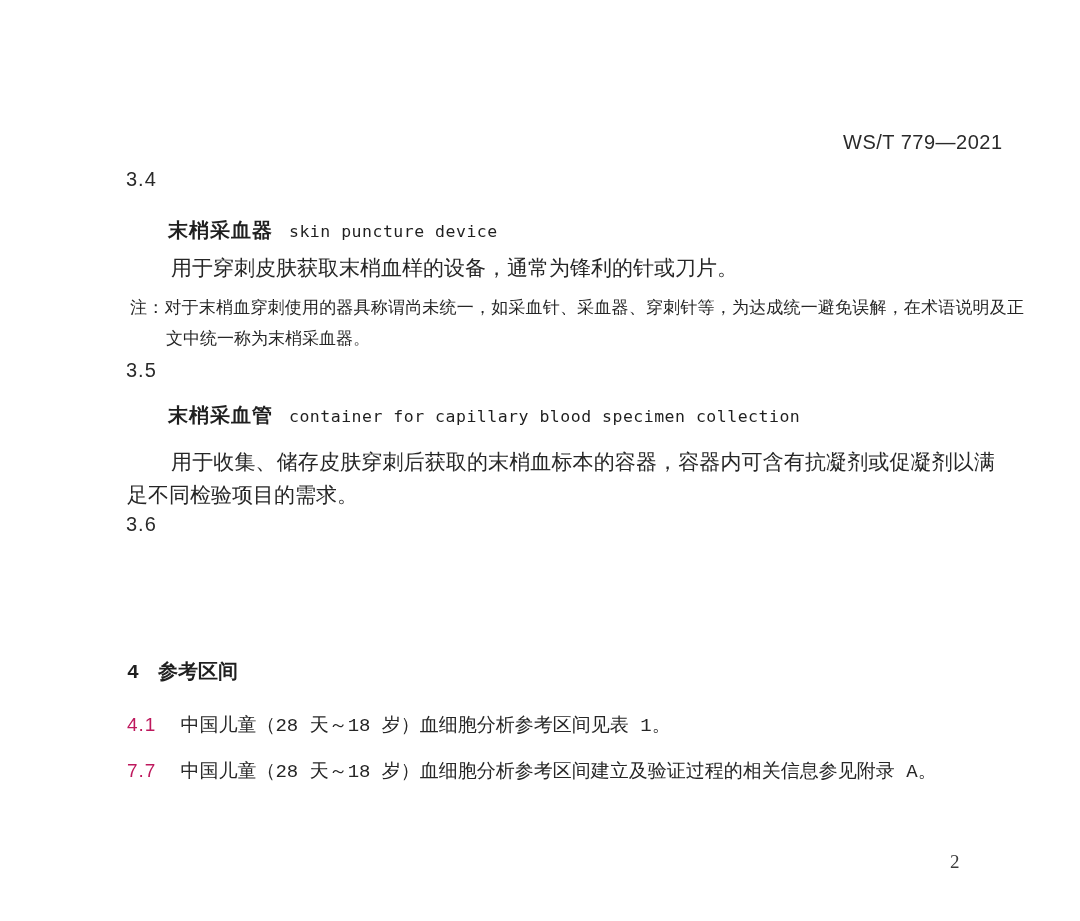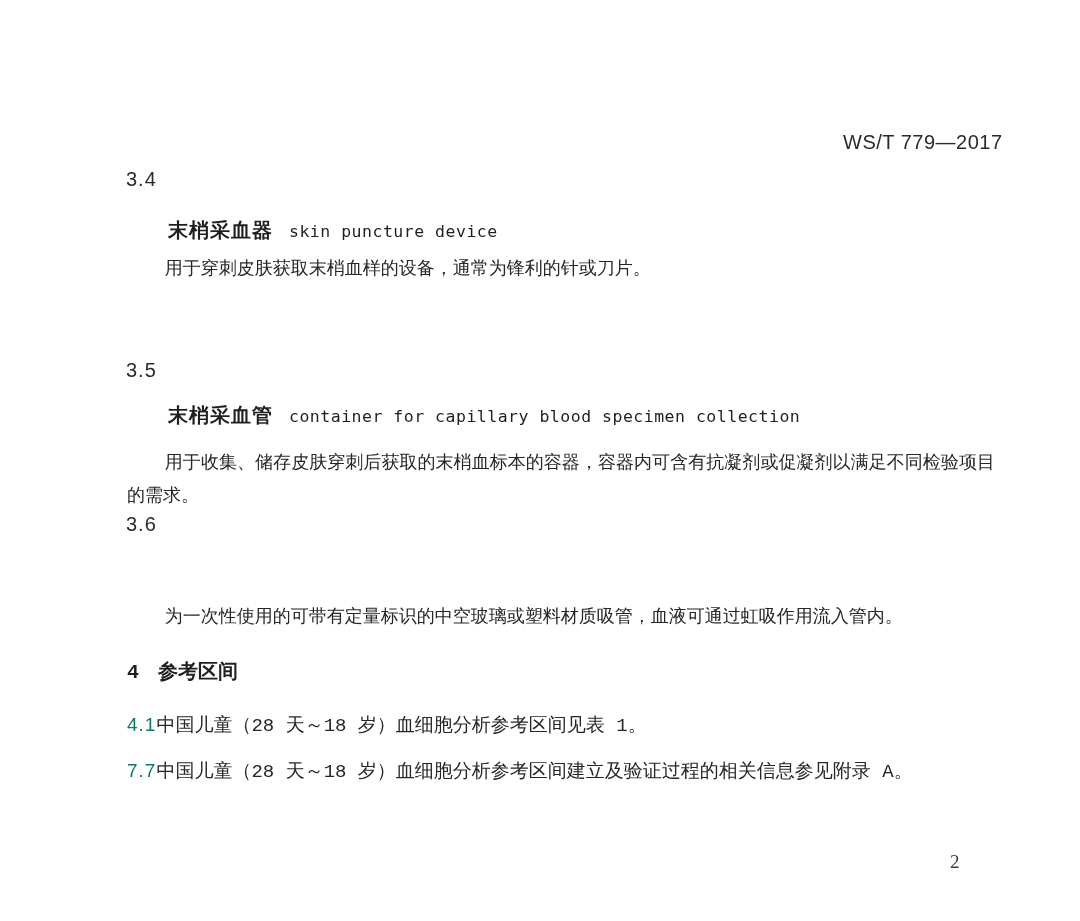--- a/index.html
+++ b/index.html
@@ -62,21 +62,21 @@
     color: #1f1f1f;
     margin-left: 16px;
     letter-spacing: 0.5px;
   }
 
   
   .body-text {
     left: 127px;
     width: 868px;
     font-family: "Liberation Serif", "DejaVu Serif", serif;
-    font-size: 18px;
+    font-size: 21px;
     line-height: 33px;
     text-indent: 2.1em;
     color: #262626;
     text-align: justify;
   }
 
   
   .note-text {
     left: 130px;
     width: 858px;
@@ -104,49 +104,51 @@
   .clause-item {
     left: 127px;
     width: 868px;
     white-space: nowrap;
     color: #262626;
   }
   .clause-item .item-num {
     font-family: "Liberation Sans", "DejaVu Sans", sans-serif;
     font-size: 19px;
     letter-spacing: 1px;
-    margin-right: 0;
-    color: #0f766e;
+    margin-right: 24px;
+    color: #be185d;
   }
   .clause-item .item-text {
     font-family: Liberation Mono, monospace;
     font-size: 19px;
   }
 </style>
 </head>
 <body>
 
 <div class="page">
 
-  <div class="abs std-code">WS/T 779—2017</div>
+  <div class="abs std-code">WS/T 779—2021</div>
 
   <div class="abs clause-num" style="top:168px">3.4</div>
   <div class="abs term-line" style="top:217px">
     <span class="term-zh">末梢采血器</span><span class="term-en">skin puncture device</span>
   </div>
   <div class="abs body-text" style="top:252px">用于穿刺皮肤获取末梢血样的设备，通常为锋利的针或刀片。</div>
+  <div class="abs note-text" style="top:292px">
+    <span>注：</span><span>对于末梢血穿刺使用的器具称谓尚未统一，如采血针、采血器、穿刺针等，为达成统一避免误解，在术语说明及正文中统一称为末梢采血器。</span>
+  </div>
 
   <div class="abs clause-num" style="top:359px">3.5</div>
   <div class="abs body-text" style="top:446px">用于收集、储存皮肤穿刺后获取的末梢血标本的容器，容器内可含有抗凝剂或促凝剂以满足不同检验项目的需求。</div>
   <div class="abs term-line" style="top:402px">
     <span class="term-zh">末梢采血管</span><span class="term-en">container for capillary blood specimen collection</span>
   </div>
 
   <div class="abs clause-num" style="top:513px">3.6</div>
-  <div class="abs body-text" style="top:600px">为一次性使用的可带有定量标识的中空玻璃或塑料材质吸管，血液可通过虹吸作用流入管内。</div>
 
   <div class="abs sec-heading" style="top:658px">
     <span class="h-num">4</span><span>参考区间</span>
   </div>
 
   <div class="abs clause-item" style="top:712px">
     <span class="item-num">4.1</span><span class="item-text">中国儿童（28 天～18 岁）血细胞分析参考区间见表 1。</span>
   </div>
   <div class="abs clause-item" style="top:758px">
     <span class="item-num">7.7</span><span class="item-text">中国儿童（28 天～18 岁）血细胞分析参考区间建立及验证过程的相关信息参见附录 A。</span>

